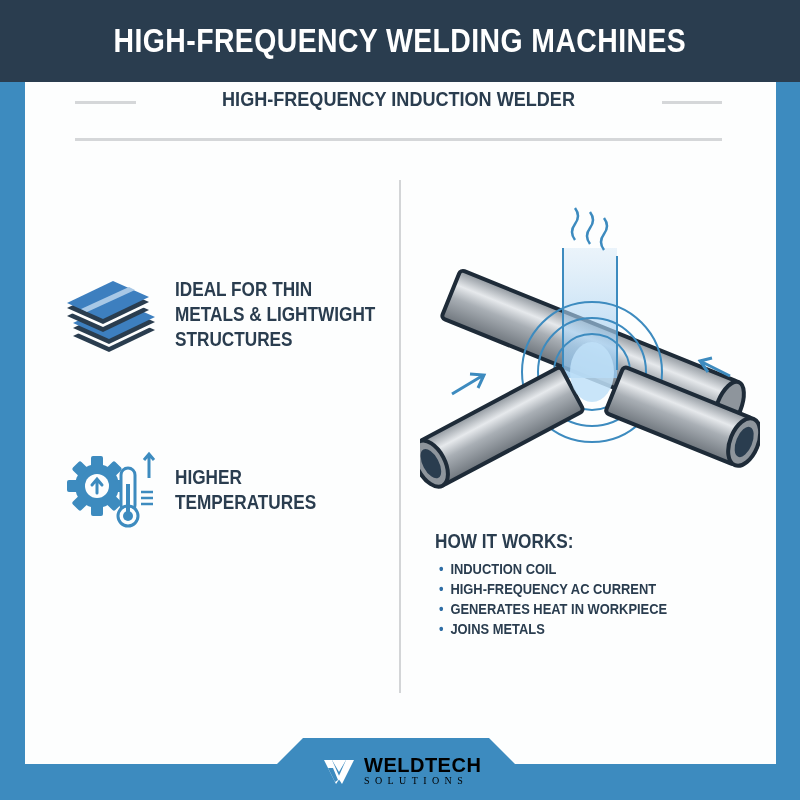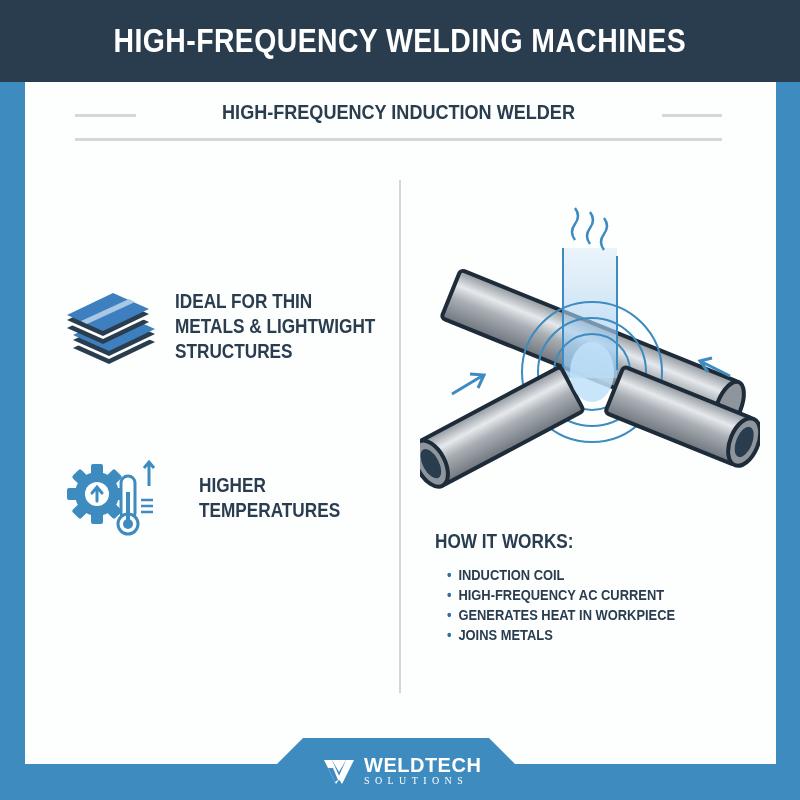--- a/index.html
+++ b/index.html
@@ -15,21 +15,21 @@
     }
     .header-title {
       color: #ffffff; font-weight: bold; font-size: 33px; letter-spacing: 0.5px;
       transform: scaleX(0.86); white-space: nowrap;
     }
     .panel {
       position: absolute; left: 25px; top: 82px; width: 751px; height: 682px;
       background: #fdfefe;
     }
     .subtitle-row {
-      position: absolute; left: 50px; top: 16px; width: 647px; height: 32px;
+      position: absolute; left: 50px; top: 3px; width: 647px; height: 32px;
     }
     .sub-line {
       position: absolute; top: 16px; height: 3px; background: #d5d7d9;
     }
     .sub-line.left { left: 0; width: 61px; }
     .sub-line.right { right: 0; width: 60px; }
     .subtitle {
       position: absolute; left: 0; right: 0; top: 2px; text-align: center;
       color: #2a3d4f; font-weight: bold; font-size: 21px;
       transform: scaleX(0.86); white-space: nowrap;
@@ -49,77 +49,77 @@
       margin-left: 10px; transform-origin: left center; transform: scaleX(0.86); white-space: nowrap;
     }
     .illustration { position: absolute; left: 395px; top: 108px; width: 340px; height: 320px; }
     .how {
       position: absolute; left: 410px; top: 448px;
     }
     .how-title {
       color: #2a3d4f; font-weight: bold; font-size: 20px;
       transform-origin: left center; transform: scaleX(0.86); white-space: nowrap; margin-bottom: 6px;
     }
-    .how-list { list-style: none; margin: 12px; padding: 0; }
+    .how-list { list-style: none; margin: 4px; padding: 0; }
     .how-list li {
       color: #2a3d4f; font-size: 15px; line-height: 20px; white-space: nowrap;
       transform-origin: left center; transform: scaleX(0.86); font-weight: bold;
     }
     .how-list li .bullet { color: #2f6ea5; margin-right: 8px; }
     .footer-notch {
       position: absolute; left: 277px; top: 738px; width: 238px; height: 62px;
       background: #3d8bbf;
       clip-path: polygon(26px 0, 212px 0, 238px 26px, 238px 62px, 0 62px, 0 26px);
     }
     .footer-band { position: absolute; left: 0; top: 764px; width: 800px; height: 36px; background: #3d8bbf; }
     .brand {
       position: absolute; left: 322px; top: 755px; display: flex; align-items: center;
     }
     .brand-logo { width: 34px; height: 30px; }
-    .brand-text { margin-left: 8px; color: #ffffff; }
+    .brand-text { margin-left: 8px; color: #000000; }
     .brand-name { font-weight: bold; font-size: 20px; line-height: 20px; letter-spacing: 0.5px; }
     .brand-sub { font-size: 10px; letter-spacing: 5.4px; line-height: 12px; font-family: Liberation Serif, serif; }
   </style>
 </head>
 <body>
 
 <div class="header">
   <div class="header-title">HIGH-FREQUENCY WELDING MACHINES</div>
 </div>
 
 <div class="panel">
   <div class="subtitle-row">
     <div class="sub-line left"></div>
     <div class="subtitle">HIGH-FREQUENCY INDUCTION WELDER</div>
     <div class="sub-line right"></div>
   </div>
   <div class="sub-underline"></div>
 
   <div class="divider"></div>
 
-  <div class="feature" style="top:204px;">
+  <div class="feature" style="top:192px;">
     <svg class="icon" viewBox="0 0 100 80">
       <polygon points="8,62 44,78 90,56 54,40" fill="#2a3d4f"></polygon>
       <polygon points="8,57 44,73 90,51 54,35" fill="#fdfefe"></polygon>
       <polygon points="8,54 44,70 90,48 54,32" fill="#2a3d4f"></polygon>
       <polygon points="8,49 44,65 90,43 54,27" fill="#3d7fbf"></polygon>
       <polygon points="2,42 38,58 84,36 48,20" fill="#2a3d4f"></polygon>
       <polygon points="2,37 38,53 84,31 48,15" fill="#fdfefe"></polygon>
       <polygon points="2,34 38,50 84,28 48,12" fill="#2a3d4f"></polygon>
       <polygon points="2,29 38,45 84,23 48,7" fill="#3d7fbf"></polygon>
       <polygon points="16,35 22,38 70,16 64,13" fill="#a8c8e6"></polygon>
     </svg>
     <div class="label">
       <div>IDEAL FOR THIN</div>
       <div>METALS &amp; LIGHTWIGHT</div>
       <div>STRUCTURES</div>
     </div>
   </div>
 
-  <div class="feature" style="top:376px;gap:24px;">
+  <div class="feature" style="top:368px;">
     <svg class="icon" viewBox="0 0 100 80">
       <g transform="translate(32,36)">
         <g fill="#3d8bbf">
           <circle r="22"></circle>
           <rect x="-6" y="-30" width="12" height="12" rx="2"></rect>
           <rect x="-6" y="18" width="12" height="12" rx="2"></rect>
           <rect x="-30" y="-6" width="12" height="12" rx="2"></rect>
           <rect x="18" y="-6" width="12" height="12" rx="2"></rect>
           <rect x="-6" y="-30" width="12" height="12" rx="2" transform="rotate(45)"></rect>
           <rect x="-6" y="18" width="12" height="12" rx="2" transform="rotate(45)"></rect>

